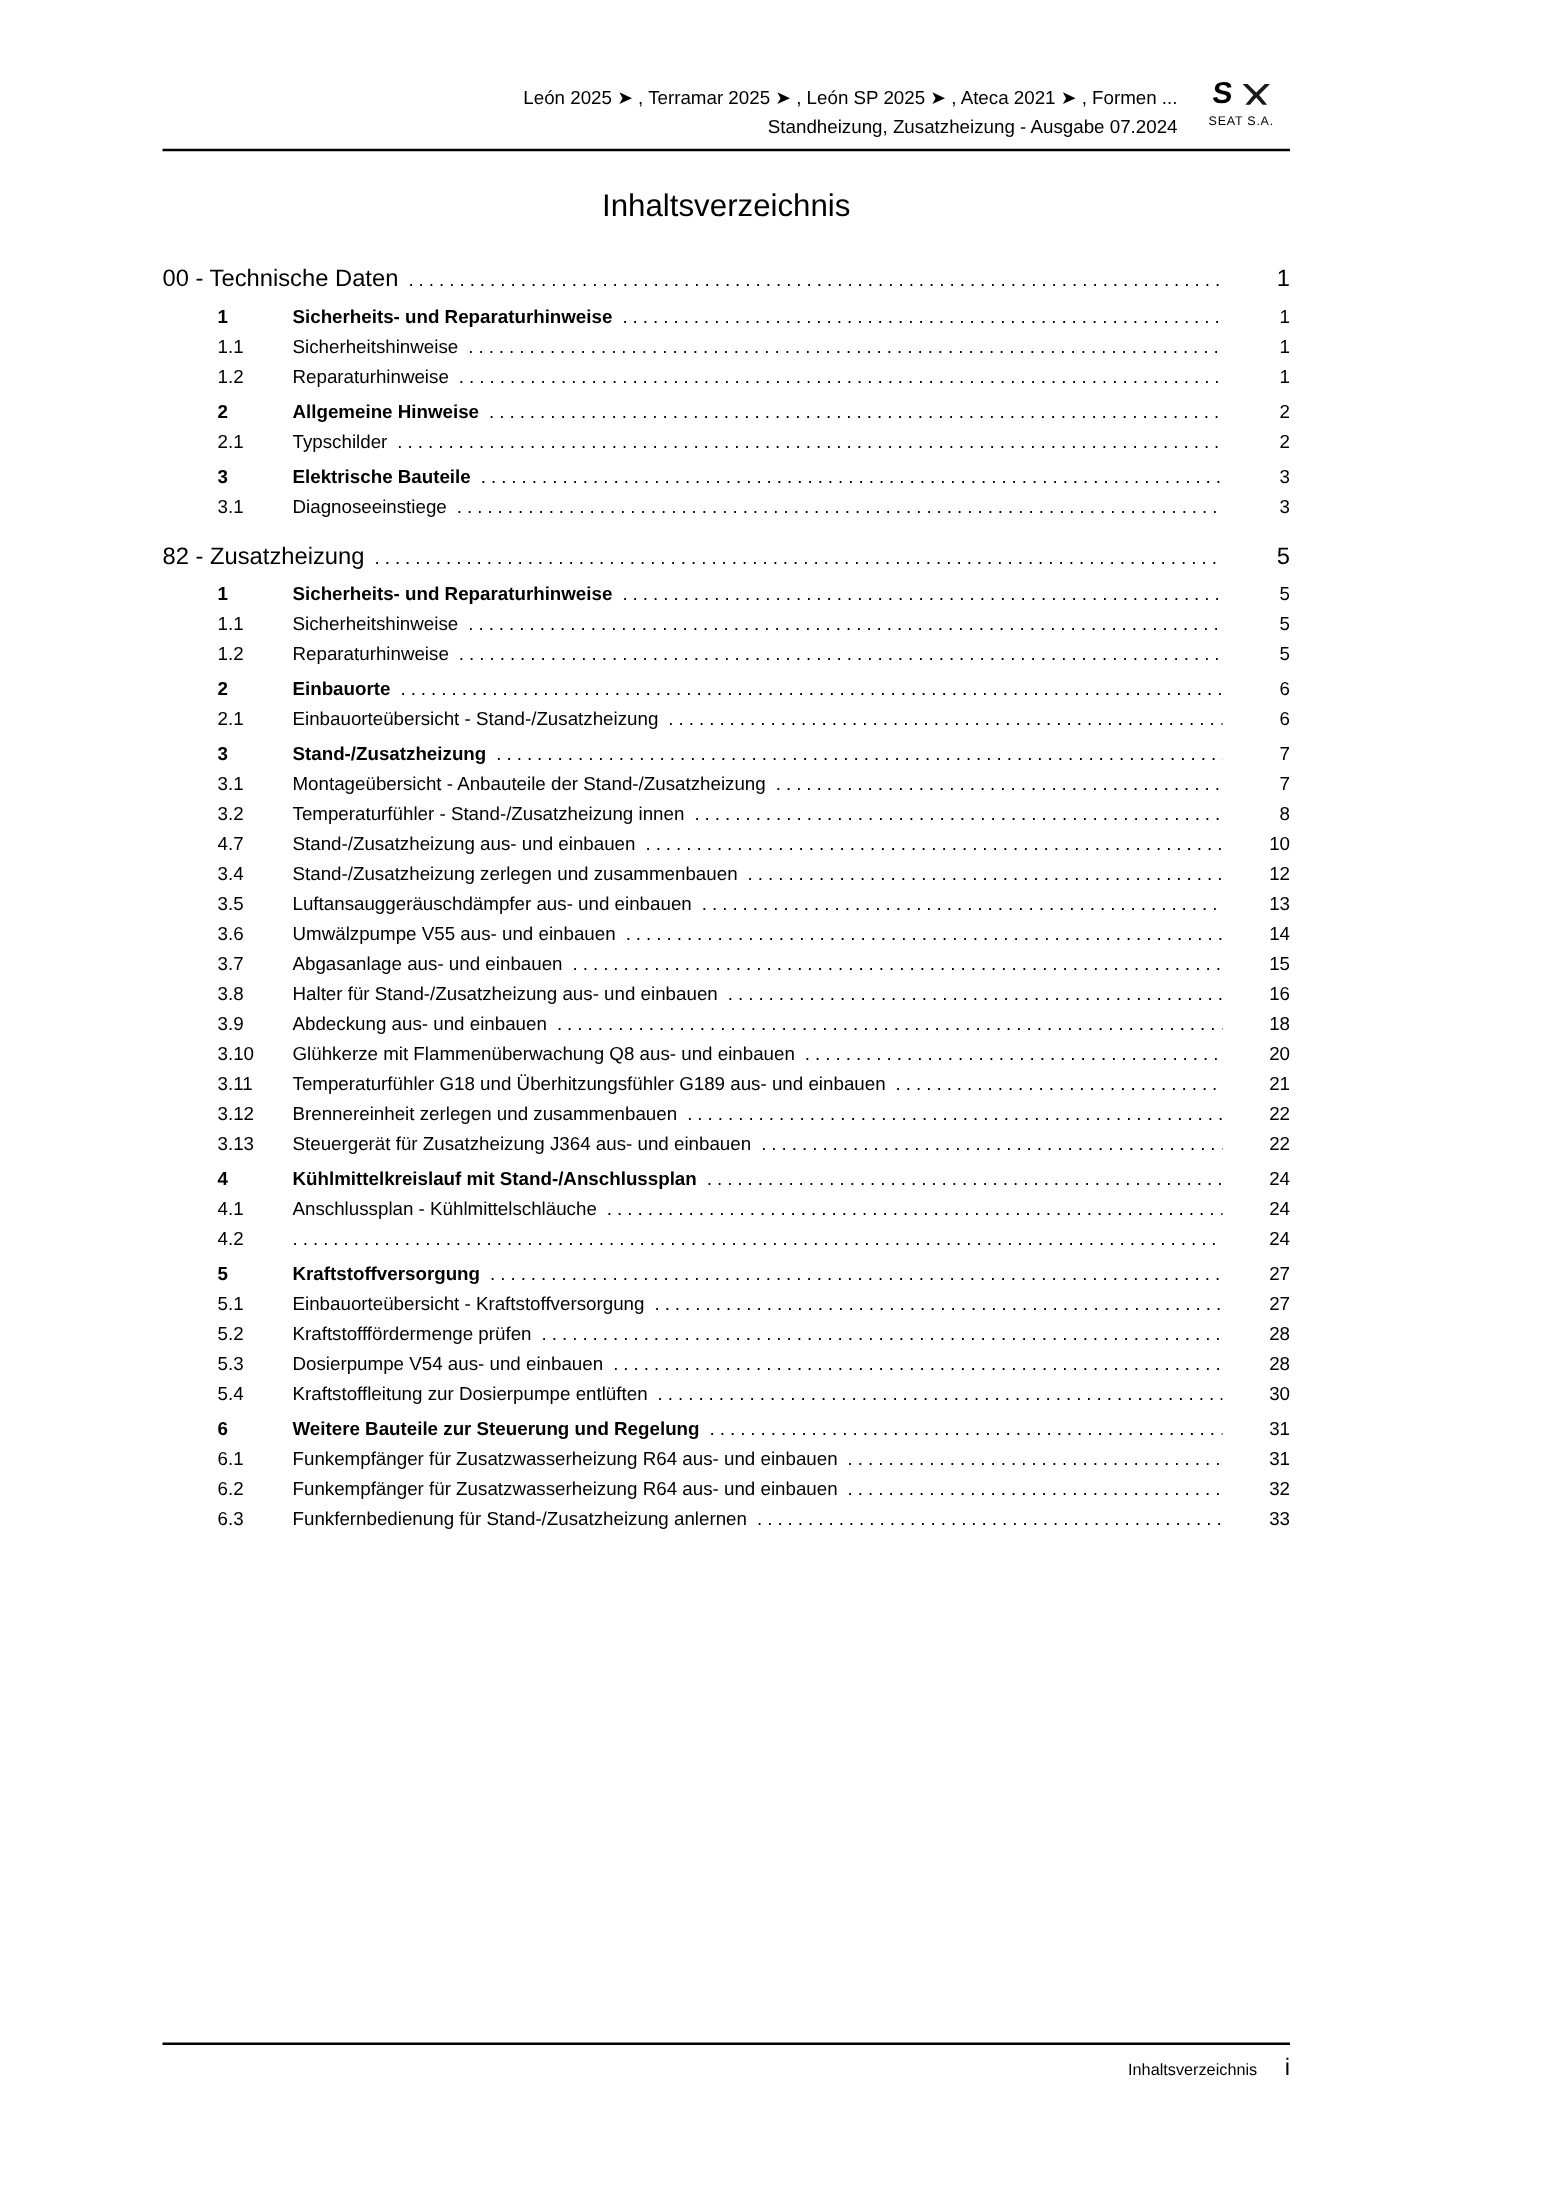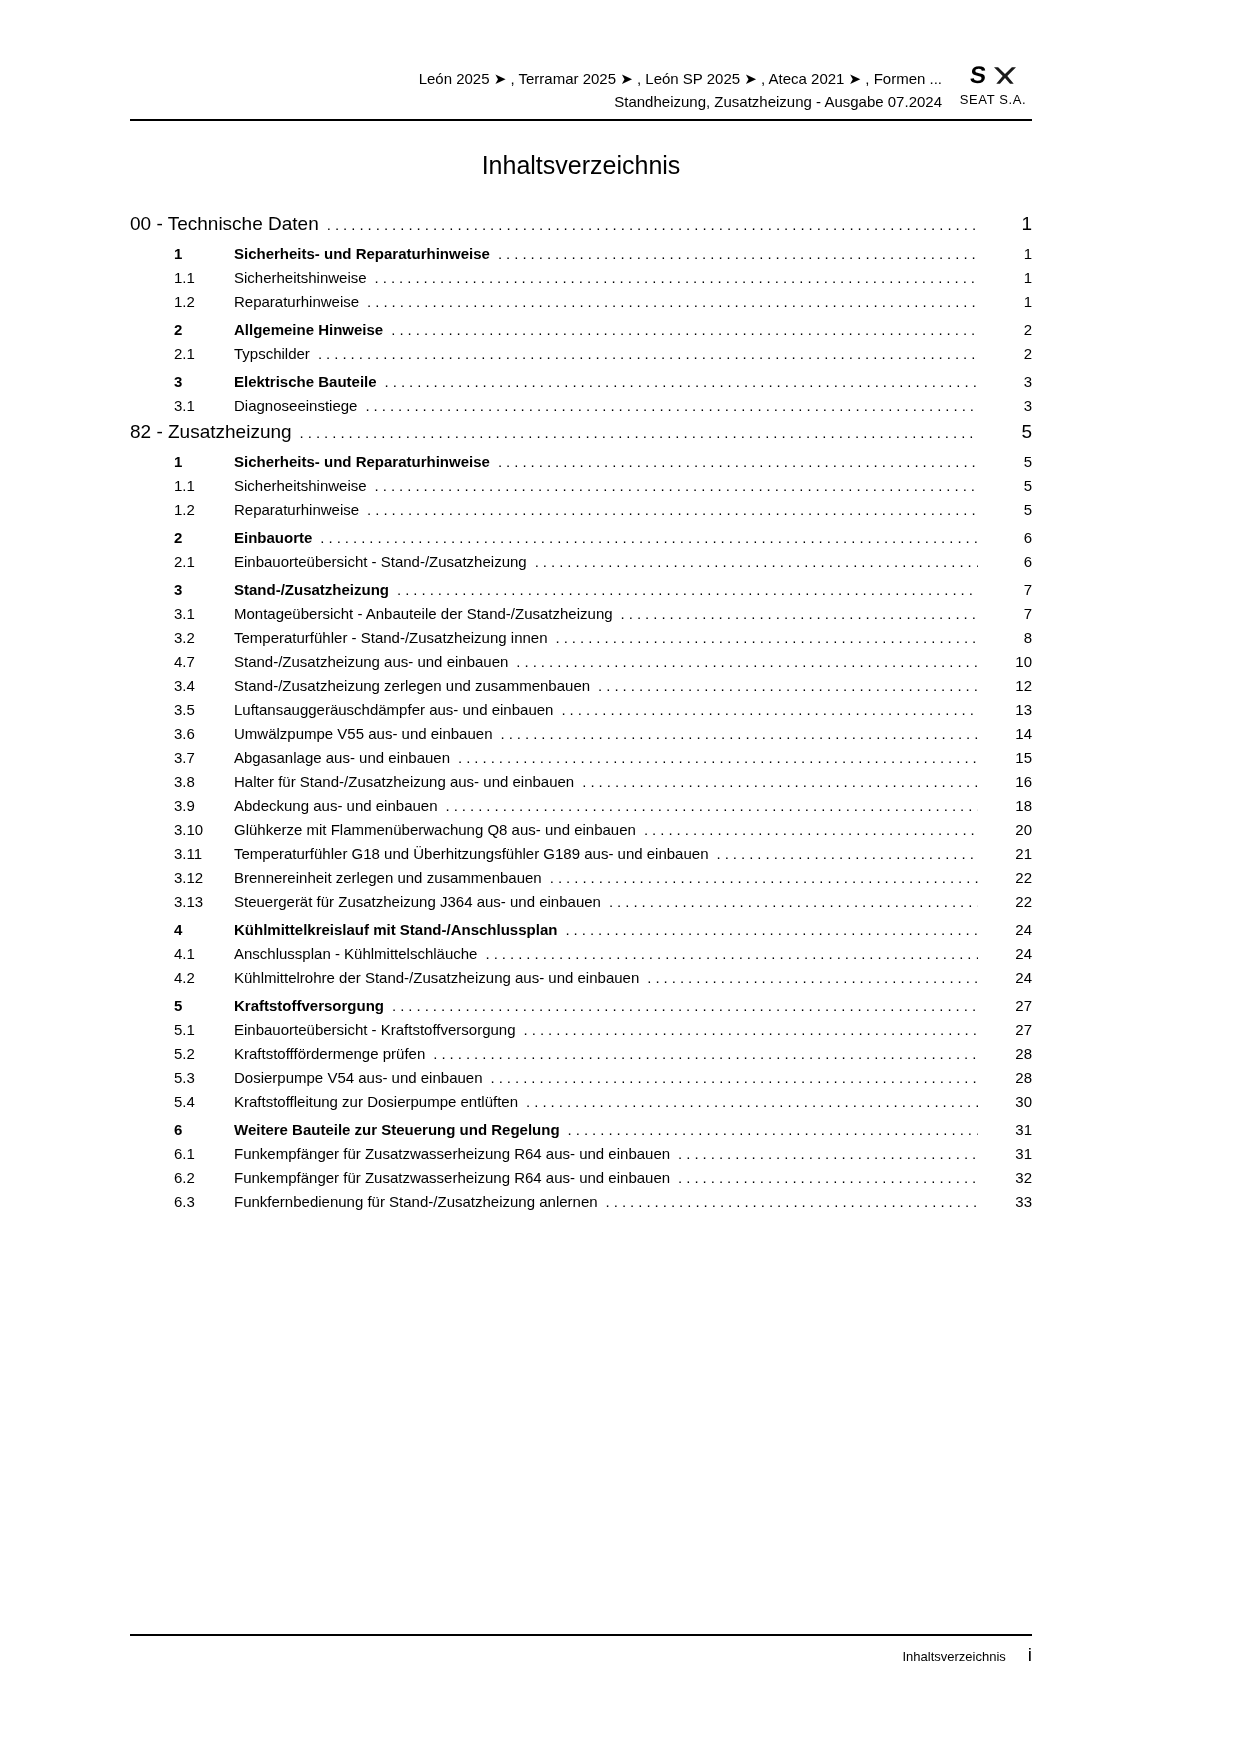--- a/index.html
+++ b/index.html
@@ -14,29 +14,29 @@
   
   .doc-header { padding: 62px 208px 0 130px; }
   .header-row { display: flex; align-items: flex-start; }
   .header-text { flex: 1; text-align: right; font-size: 15px; line-height: 19px; padding-top: 7px; }
   .models-line { white-space: nowrap; }
   .subtitle-line { margin-top: 4px; }
   .brand { flex: none; width: 78px; margin-left: 12px; text-align: center; }
   .logos { display: flex; justify-content: center; align-items: center; gap: 8px; height: 26px; }
   .seat-logo { font-size: 24px; font-weight: 700; line-height: 1; transform: skewX(-6deg); display: inline-block; }
   .cupra-logo { display: inline-block; }
-  .company { font-size: 13px; letter-spacing: 0.6px; margin-top: 4px; white-space: nowrap; }
+  .company { font-size: 10px; letter-spacing: 0.6px; margin-top: 4px; white-space: nowrap; }
   .header-rule { border-top: 2px solid #000; margin-top: 8px; }
 
   
   .doc-title { font-size: 25px; font-weight: 400; text-align: center; margin: 30px 208px 30px 130px; }
 
   
   .toc { padding: 0 208px 0 130px; }
-  .toc-section + .toc-section { }
+  .toc-section + .toc-section { margin-top: 14px; }
   .toc-row { display: flex; align-items: baseline; font-size: 15px; line-height: 24px; }
   .section-row { font-size: 19px; line-height: 27px; margin-bottom: 4px; justify-content: space-between; }
   .section-title { flex: none; padding-right: 8px; white-space: nowrap; }
   .entry-row { padding-left: 44px; }
   .entry-row.bold { margin-top: 4px; }
   .entry-row.bold .num, .entry-row.bold .label { font-weight: 700; }
   .num { flex: none; width: 60px; }
   .label { flex: none; padding-right: 8px; white-space: nowrap; }
   .dots {
     flex: 1 1 24px; min-width: 24px;
@@ -289,21 +289,20 @@
 
   <div class="toc-row entry-row">
     <span class="num">4.1</span>
     <span class="label">Anschlussplan - Kühlmittelschläuche</span>
     <span class="dots"></span>
     <span class="pg">24</span>
   </div>
 
   <div class="toc-row entry-row">
     <span class="num">4.2</span>
-    <span class="label">Kühlmittelrohre der Stand-/Zusatzheizung aus- und einbauen</span>
     <span class="dots"></span>
     <span class="pg">24</span>
   </div>
 
   <div class="toc-row entry-row bold">
     <span class="num">5</span>
     <span class="label">Kraftstoffversorgung</span>
     <span class="dots"></span>
     <span class="pg">27</span>
   </div>

